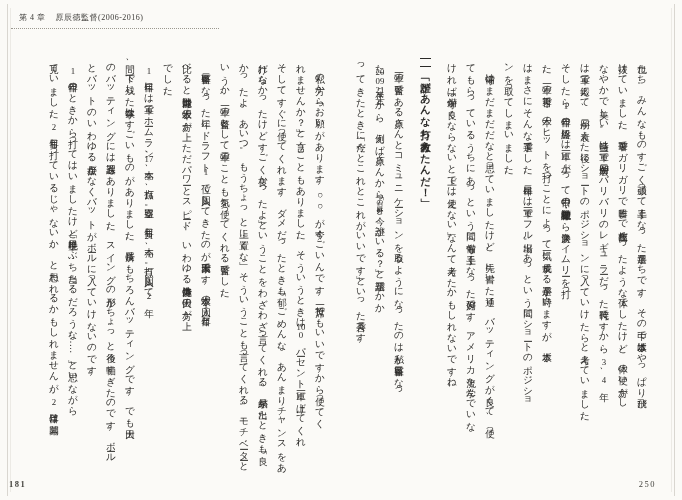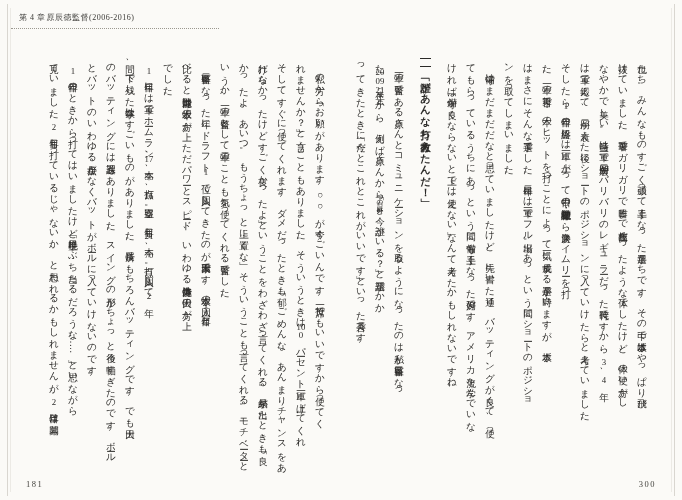--- a/index.html
+++ b/index.html
@@ -15,21 +15,21 @@
   .page-edge.left{left:7px;}
   .page-edge.right{right:7px;}
   .page-edge2{position:absolute;top:8px;bottom:8px;width:1px;background:#eceae5;}
   .page-edge2.left{left:10px;}
   .page-edge2.right{right:10px;}
 
   .running-head{
     position:absolute;left:19px;top:12px;
     font-size:8px;letter-spacing:.5px;color:#3a3936;white-space:nowrap;
   }
-  .running-head .chap{margin-right:1px;text-align:right;}
+  .running-head .chap{margin-right:10px;text-align:right;}
   .head-rule{
     position:absolute;left:11px;top:28px;width:208px;height:0;
     border-top:1px dotted #9b988f;
   }
 
   .vtext{
     position:absolute;top:57px;height:412px;
     writing-mode:vertical-rl;
     -webkit-writing-mode:vertical-rl;
     text-orientation:mixed;
@@ -56,21 +56,21 @@
   .hmark{
     display:inline-block;width:11px;height:7px;
     border-top:1.5px solid #2b2a28;border-bottom:1.5px solid #2b2a28;
     margin-bottom:7px;margin-top:1px;
   }
 
   .folio{
     position:absolute;bottom:11px;
     font-size:8.5px;letter-spacing:1.5px;color:#45443f;
   }
-  .folio.left{left:26px;}
+  .folio.left{left:9px;font-weight:bold;}
   .folio.right{right:26px;}
 </style>
 </head>
 <body>
 
 <div class="spread">
 
   <div class="page-edge left"></div>
   <div class="page-edge2 left"></div>
   <div class="page-edge right"></div>
@@ -113,15 +113,15 @@
       <div class="col">でした。</div>
       <div class="col">　<span class="tcy">1</span>年目には二軍でホームラン<span class="tcy">17</span>本、<span class="tcy">56</span>打点、<span class="tcy">16</span>盗塁。<span class="tcy">2</span>年目も<span class="tcy">21</span>本、<span class="tcy">70</span>打点。入団して<span class="tcy">2</span>年</div>
       <div class="col">間、下で残した数字はすごいものがありました。長所はもちろんバッティングです。でも大田</div>
       <div class="col">のバッティングには課題もありました。スイングの形がちょっと後ろ軸すぎたのです。ボール</div>
       <div class="col">とバットのいわゆる接点がなくバットがボールに入っていけないのです。</div>
       <div class="col">　<span class="tcy">1</span>年目のときから打ってはいましたけど「早晩壁にぶち当たるだろうな……」と思いながら</div>
       <div class="col">見ていました。<span class="tcy">2</span>年目も打っているじゃないか、と思われるかもしれませんが、<span class="tcy">2</span>年目は開幕</div>
     </div>
 
   <div class="folio left">181</div>
-  <div class="folio right">300</div>
+  <div class="folio right">250</div>
 
 </div>
 
 </body></html>

